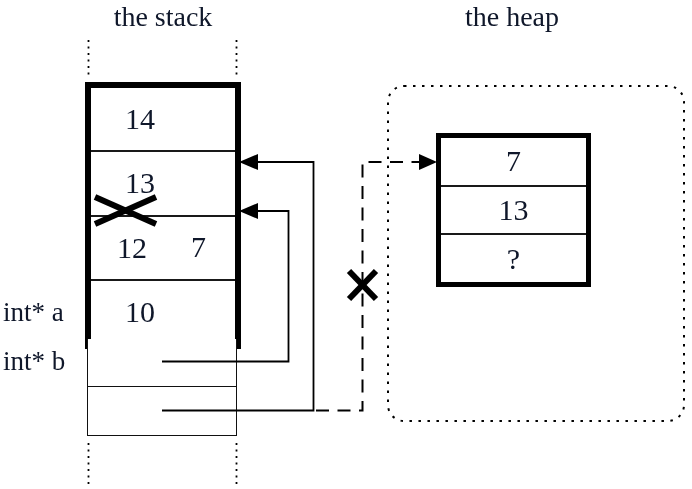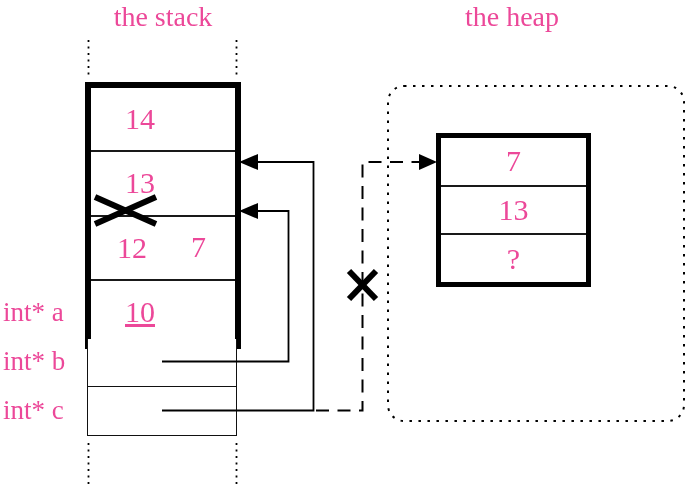--- a/index.html
+++ b/index.html
@@ -1,39 +1,39 @@
 <!DOCTYPE html>
 <html><head>
 <meta charset="utf-8">
 <style>
   html,body { margin:0; padding:0; background:#ffffff; }
   #canvas {
     position:relative; width:692px; height:489px;
     background:#ffffff; overflow:hidden;
     font-family:"Liberation Serif","DejaVu Serif",serif;
-    color:#ec4899;
+    color:#0f172a;
   }
   .title {
     position:absolute; top:0; font-size:28px; text-align:center;
     white-space:nowrap; line-height:34px;
   }
   #stack-title { left:75px;  width:176px; }
   #heap-title  { left:432px; width:160px;font-family:Liberation Serif, serif; }
 
   
   #stack-box {
     position:absolute; left:85px; top:82px; width:156px; height:267px;
     border:6px solid #000; box-sizing:border-box; background:#fff;
     display:flex; flex-direction:column; z-index:1;
   }
   .stack-row {
     flex:1 1 0; position:relative; display:flex; align-items:center;
     border-bottom:2px solid #191919; box-sizing:border-box;
   }
-  .stack-row:last-child { border-bottom:none;text-decoration:underline; }
+  .stack-row:last-child { border-bottom:none; }
   .cell-value { font-size:30px; padding-left:34px; line-height:1; }
   .stack-row.crossed .cell-value { padding-left:26px; }
   .replacement-value {
     position:absolute; left:100px; top:50%; transform:translateY(-54%);
     font-size:30px; line-height:1;
   }
 
   
   #extra-cells {
     position:absolute; left:87px; top:339px; width:150px; height:97px;
@@ -92,21 +92,20 @@
       <span class="cell-value">10</span>
     </div>
   </div>
 
   <div id="extra-cells">
     <div id="extra-divider"></div>
   </div>
 
   <div class="ptr-label" id="ptr-label-b">int* b</div>
   <div class="ptr-label" id="ptr-label-a">int* a</div>
-  <div class="ptr-label" id="ptr-label-c">int* c</div>
 
   <div id="heap-box">
     <div class="heap-row">
       <span class="cell-value">7</span>
     </div>
     <div class="heap-row">
       <span class="cell-value">13</span>
     </div>
     <div class="heap-row">
       <span class="cell-value">?</span>

